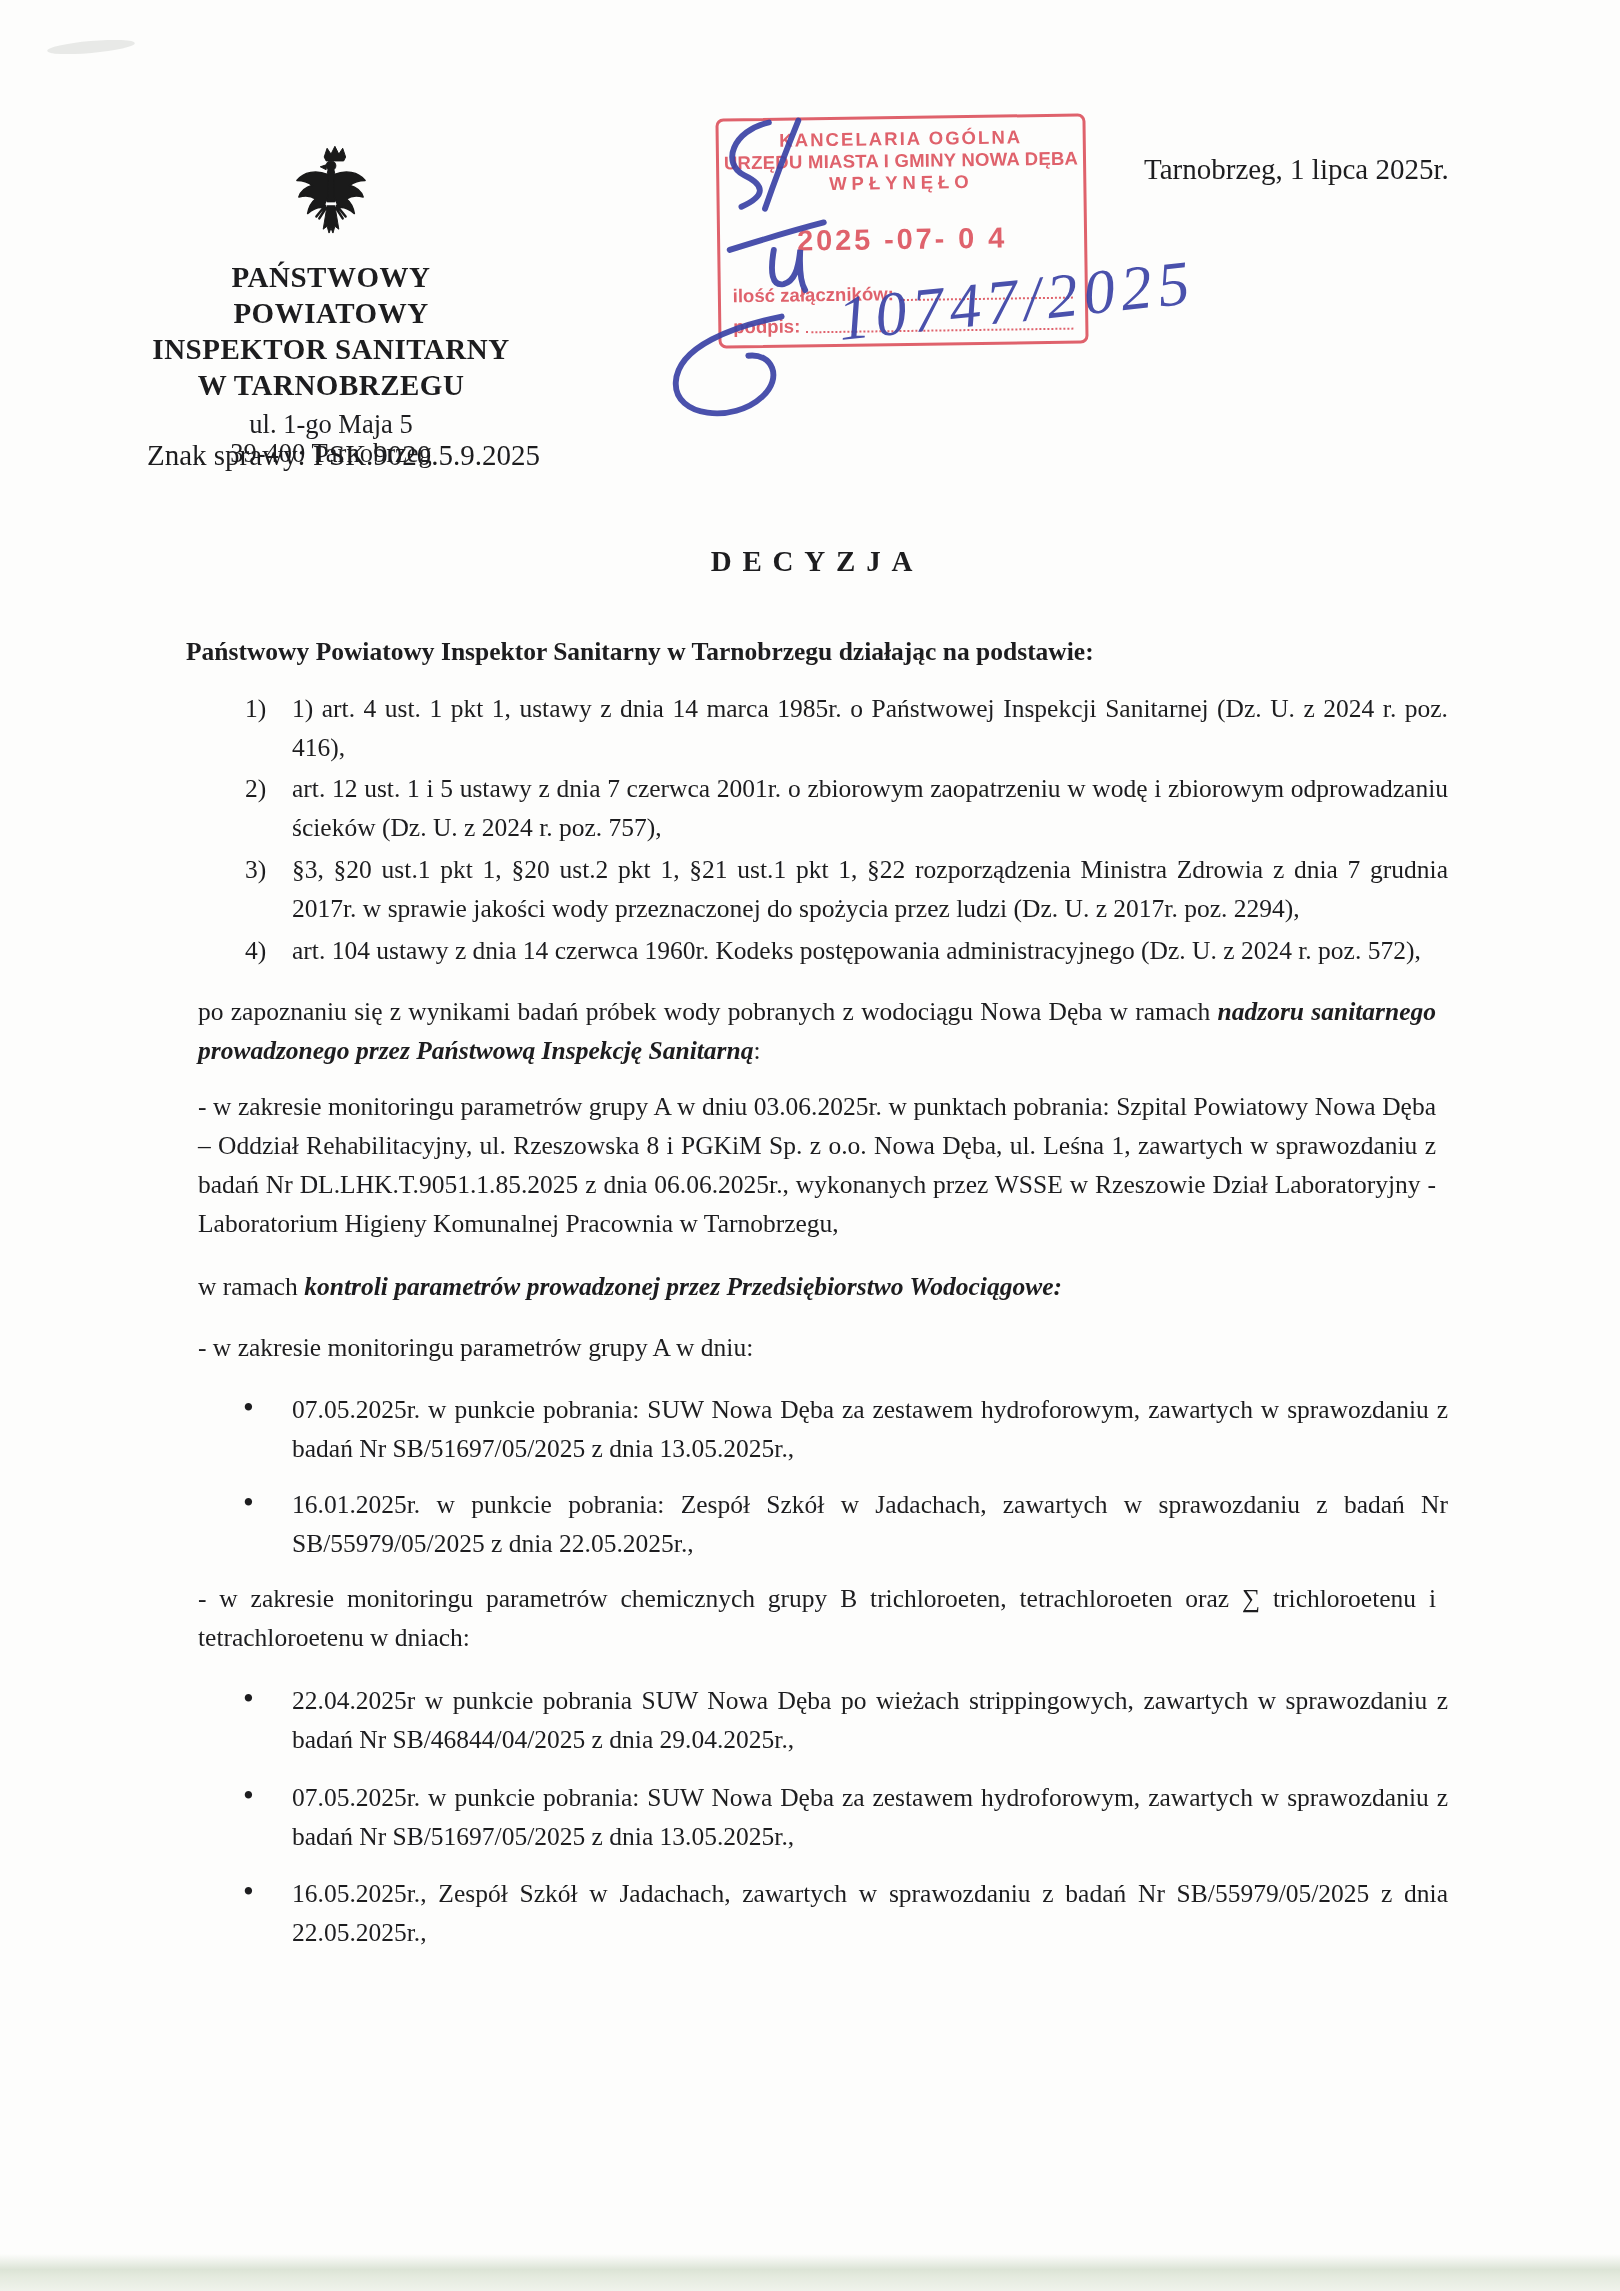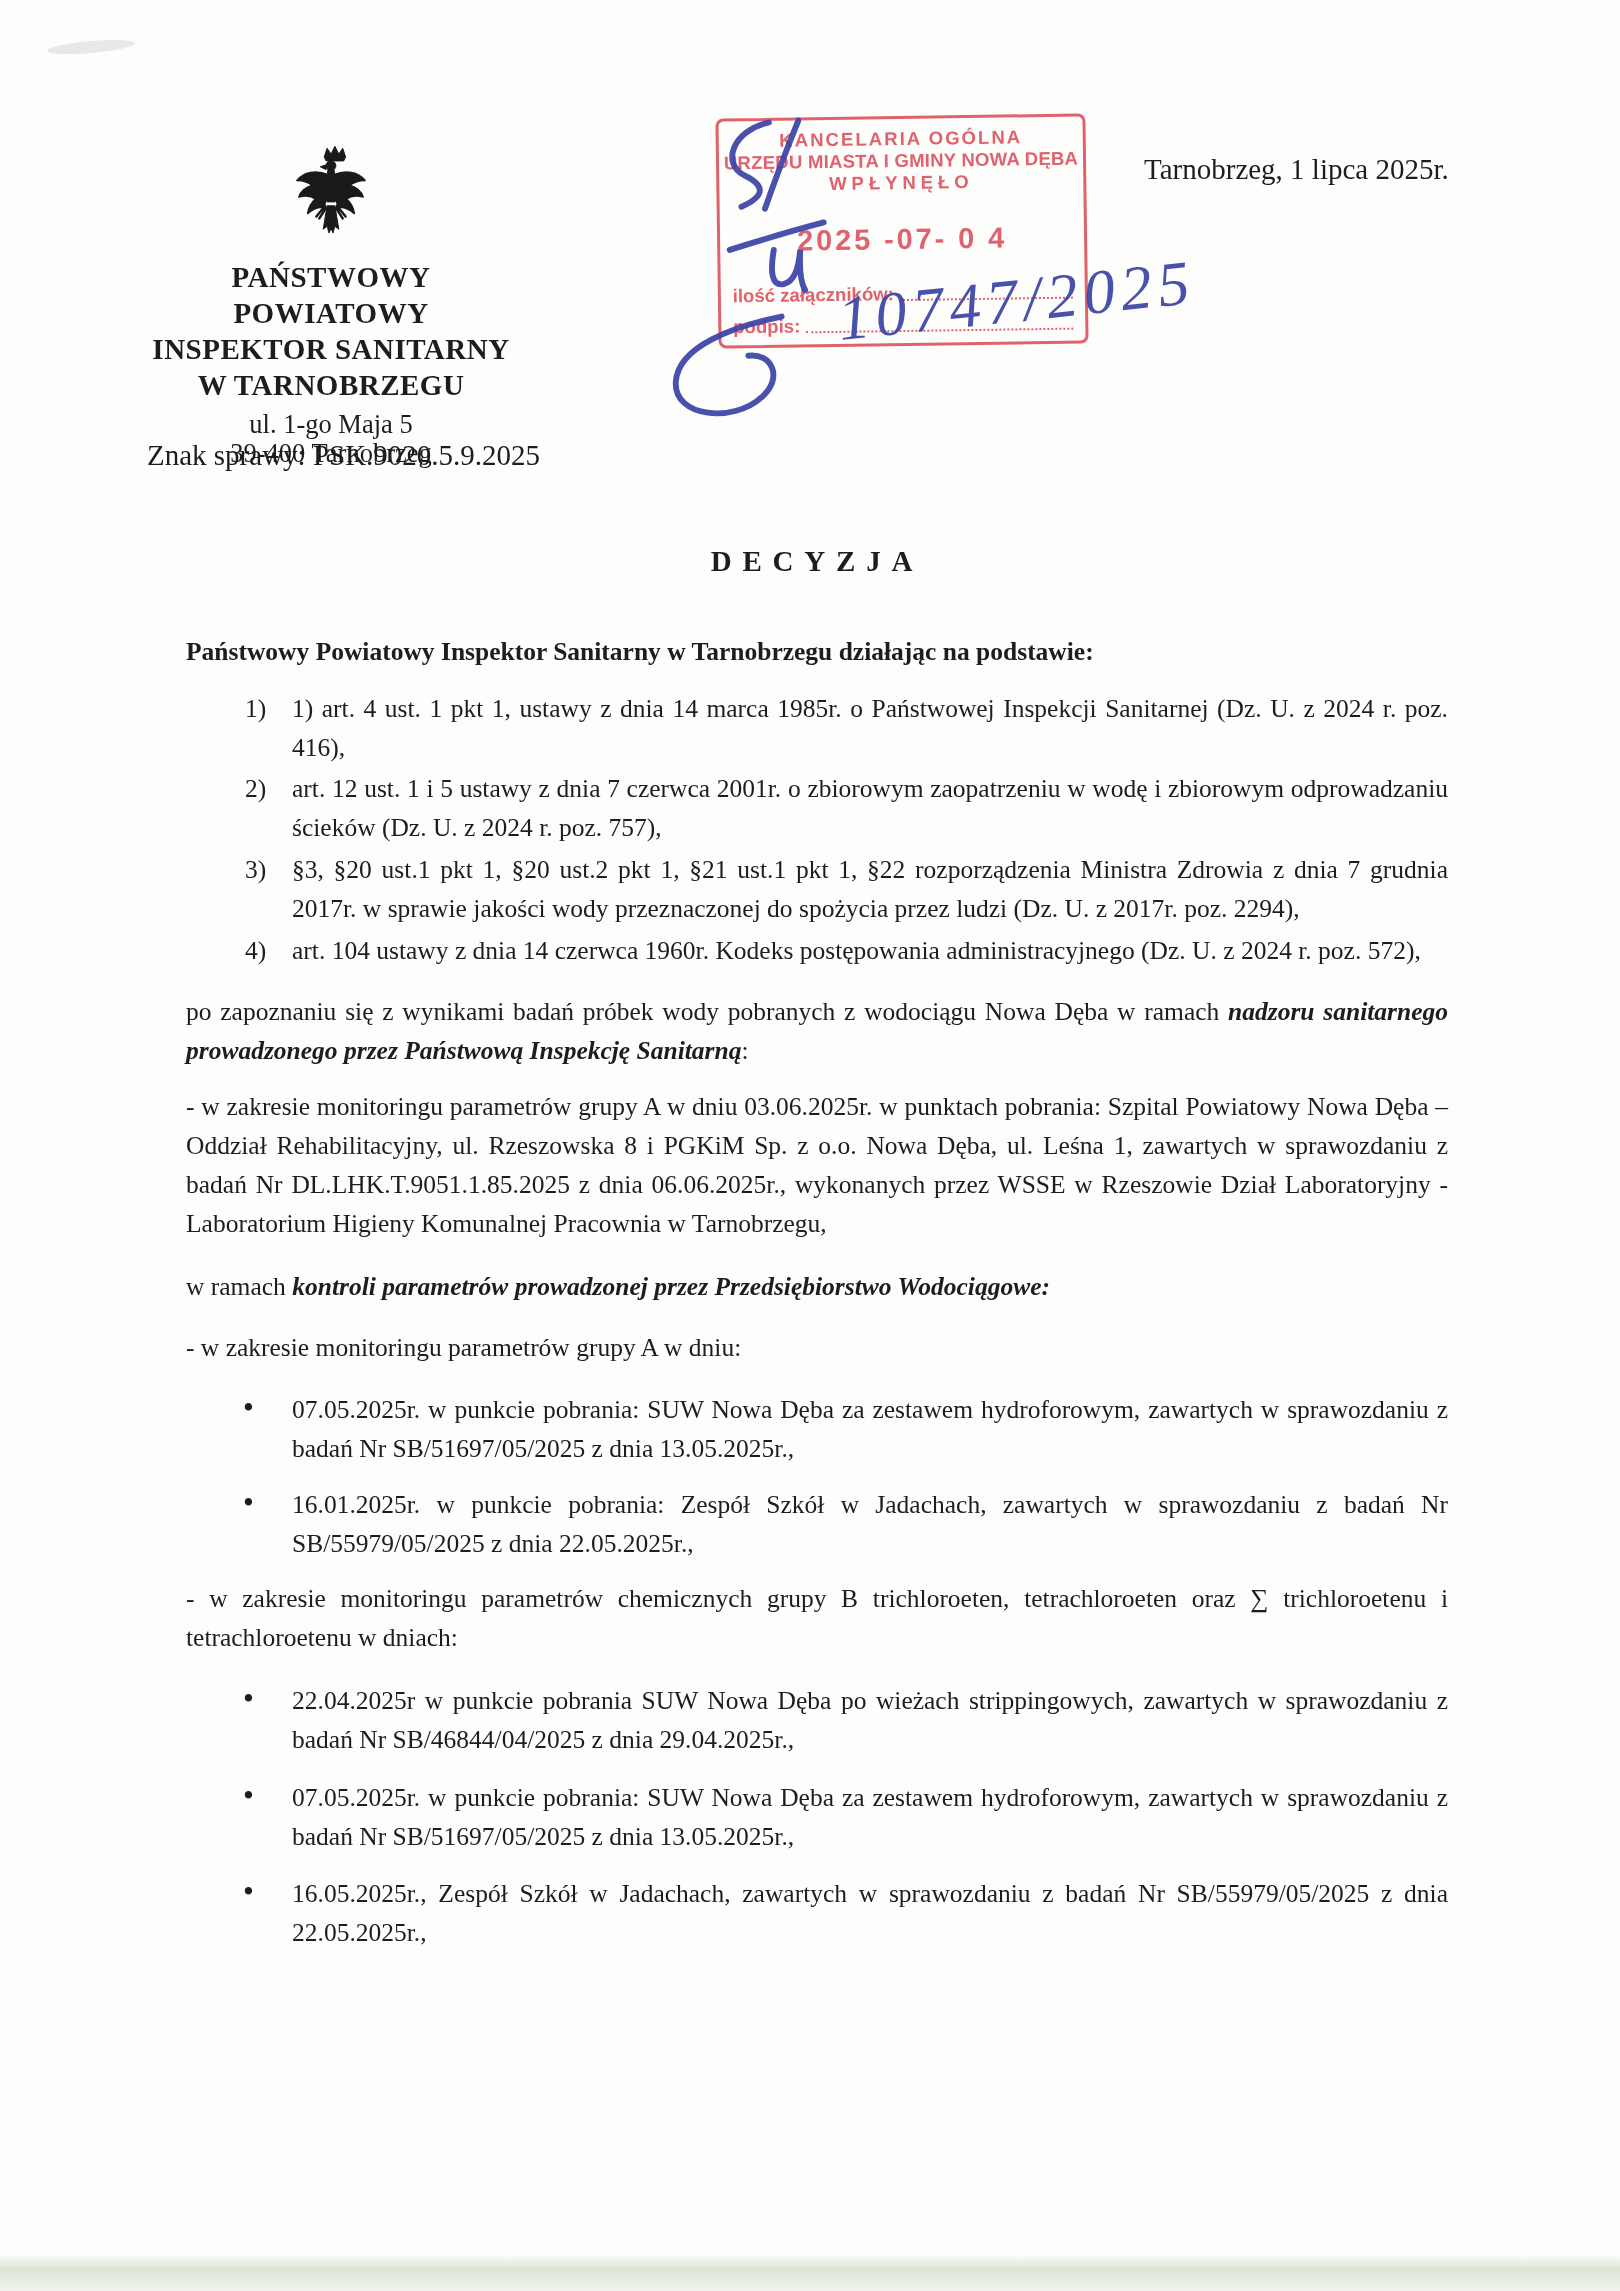--- a/index.html
+++ b/index.html
@@ -34,21 +34,21 @@
   .stamp-date{margin-top:29px;font-size:29px;letter-spacing:2.9px;}
   .stamp-row{display:flex;align-items:flex-end;margin:27.4px 11.8px 0 11.8px;font-size:18.6px;font-weight:bold;}
   .stamp-row.second{margin-top:8.8px;}
   .stamp-dots{flex:1;border-bottom:2.9px dotted #dd5560;margin:0 0 3.9px 5.9px;height:1px;}
   
   .handwriting{position:absolute;left:617px;top:93px;width:686px;height:353px;pointer-events:none;}
   
   .doc-title{position:absolute;left:186px;top:545px;width:1262px;text-align:center;
     font-weight:bold;font-size:29px;letter-spacing:10.8px;}
   .content{position:absolute;left:186px;top:632px;width:1262px;font-size:25.5px;line-height:39px;}
-  .content p{margin:0;text-align:justify;}
+  .content p{margin:12px;text-align:justify;}
   .opening{font-weight:bold;margin:0 0 17.6px 0 !important;text-align:left !important;font-family:Liberation Serif, serif;}
   .legal-list{margin-bottom:21.6px;}
   .legal-item{position:relative;padding-left:106px;text-align:justify;margin-bottom:2.9px;}
   .legal-marker{position:absolute;left:59px;top:0;}
   .p-review{margin-bottom:17.6px !important;}
   .p-sanitary{margin-bottom:23.5px !important;}
   .p-internal{margin-bottom:21.6px !important;}
   .p-label{margin-bottom:23.5px !important;}
   .em{font-weight:bold;font-style:italic;}
   .sample-list{margin:0 0 2px 0;}

